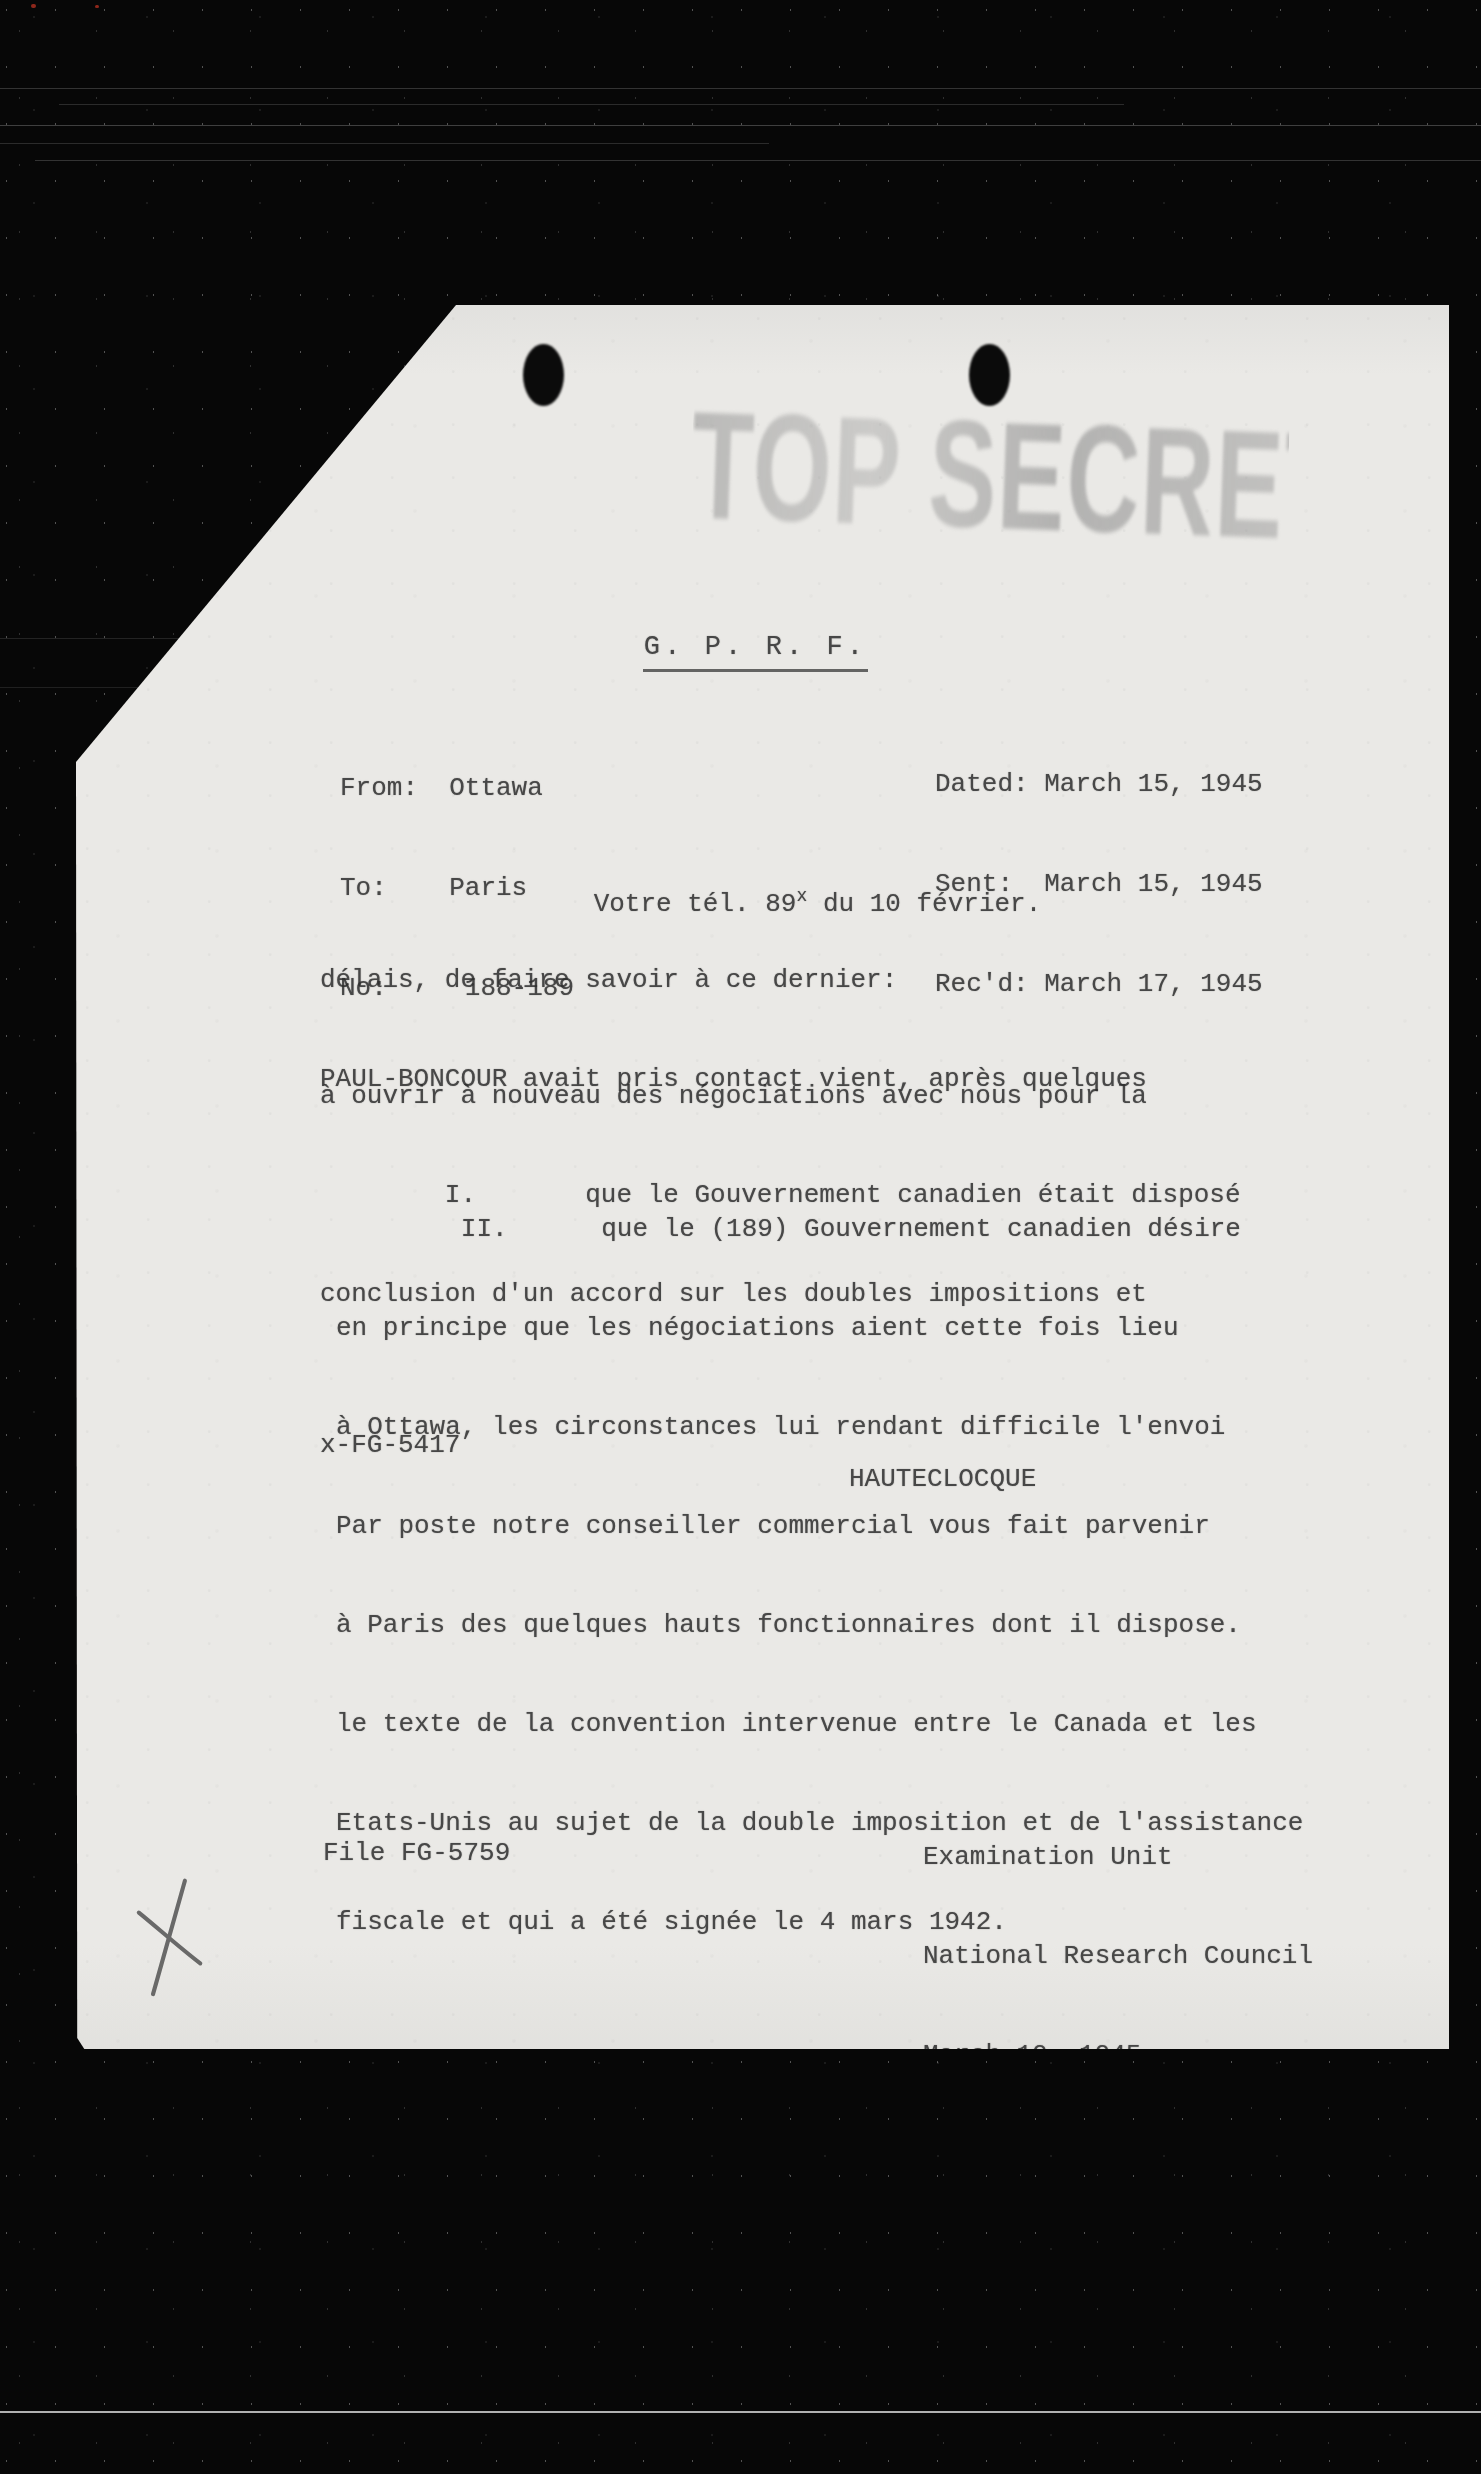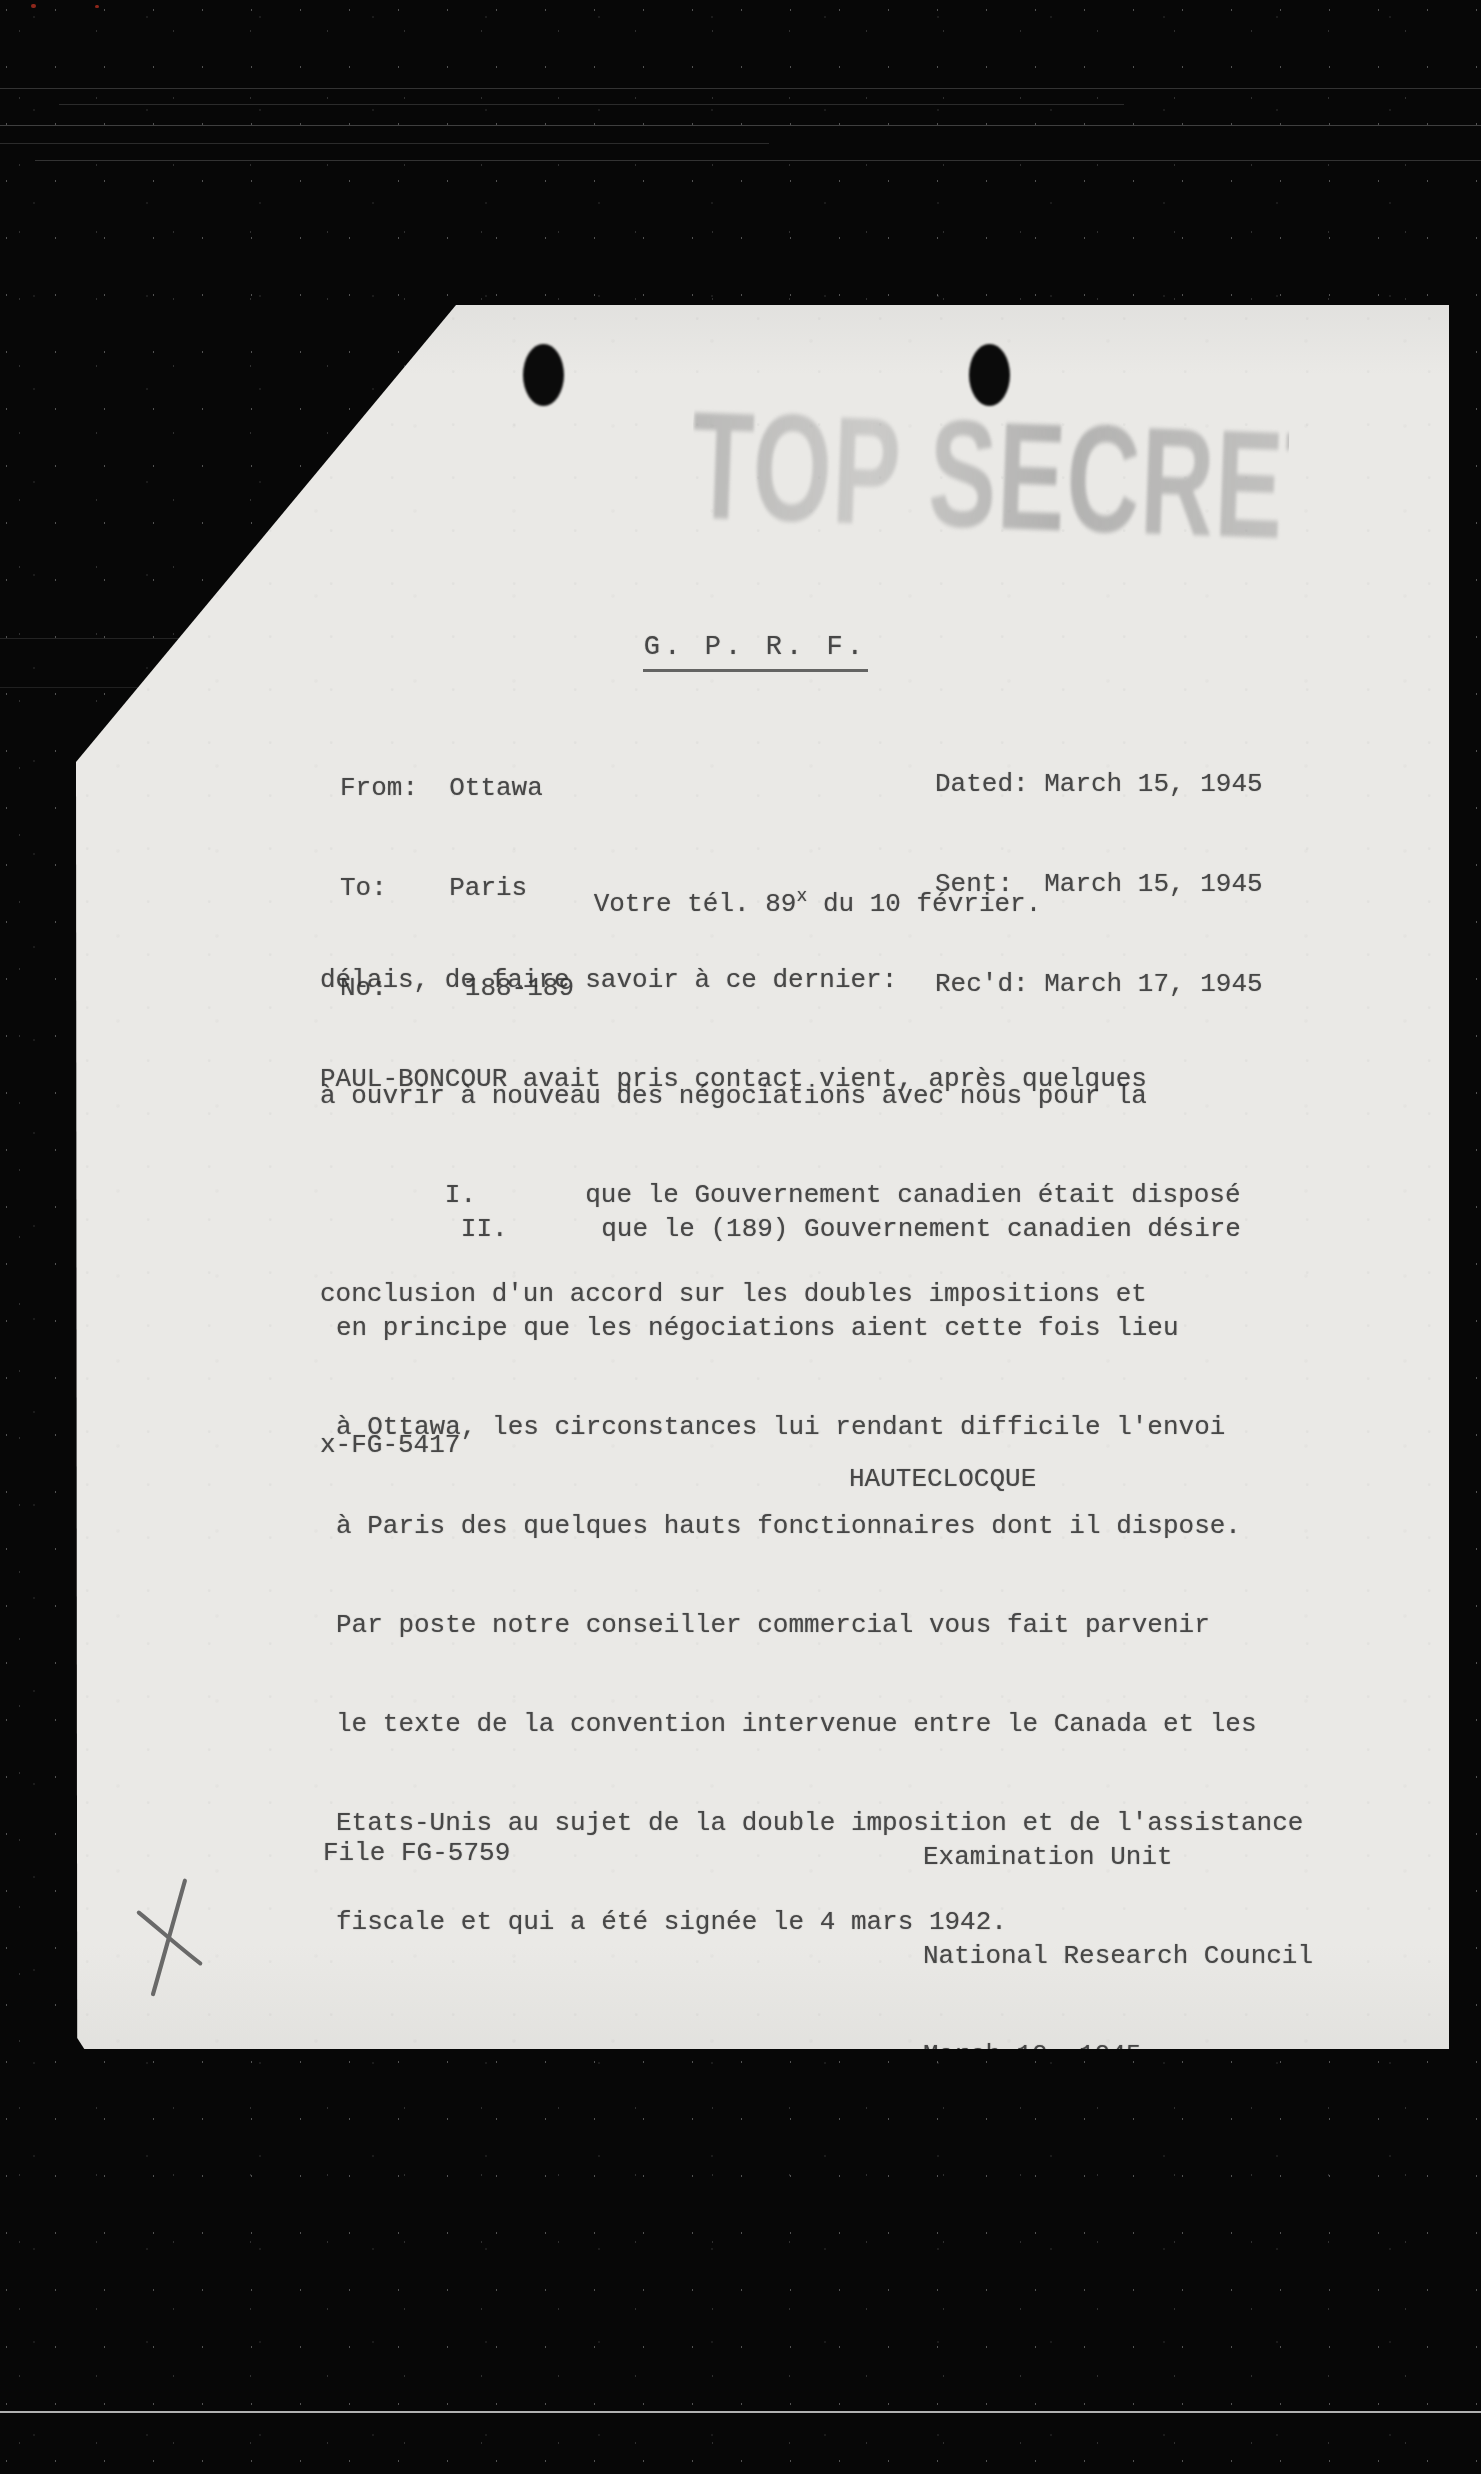--- a/index.html
+++ b/index.html
@@ -101,22 +101,22 @@
     <div class="tw" style="left:244px;top:709px;">
       <span class="para-line">à ouvrir à nouveau des négociations avec nous pour la</span>
       <span class="para-line">        I.       que le Gouvernement canadien était disposé</span>
       <span class="para-line">conclusion d'un accord sur les doubles impositions et</span>
     </div>
 
     <div class="tw" style="left:260px;top:842px;">
       <span class="para-line">        II.      que le (189) Gouvernement canadien désire</span>
       <span class="para-line">en principe que les négociations aient cette fois lieu</span>
       <span class="para-line">à Ottawa, les circonstances lui rendant difficile l'envoi</span>
+      <span class="para-line">Par poste notre conseiller commercial vous fait parvenir</span>
       <span class="para-line">à Paris des quelques hauts fonctionnaires dont il dispose.</span>
-      <span class="para-line">Par poste notre conseiller commercial vous fait parvenir</span>
       <span class="para-line">le texte de la convention intervenue entre le Canada et les</span>
       <span class="para-line">Etats-Unis au sujet de la double imposition et de l'assistance</span>
       <span class="para-line">fiscale et qui a été signée le 4 mars 1942.</span>
     </div>
 
     <div class="tw" style="left:244px;top:1124px;">x-FG-5417</div>
 
     <div class="tw" style="left:773px;top:1158px;">HAUTECLOCQUE</div>
 
     <div class="tw" style="left:847px;top:1470px;">

